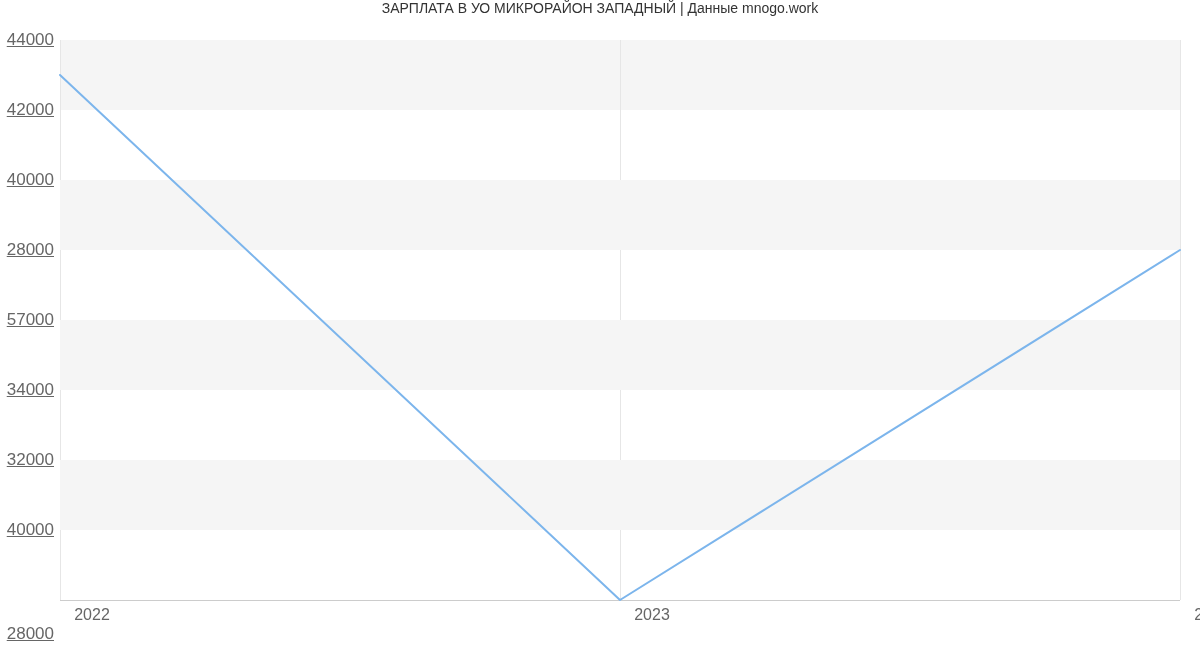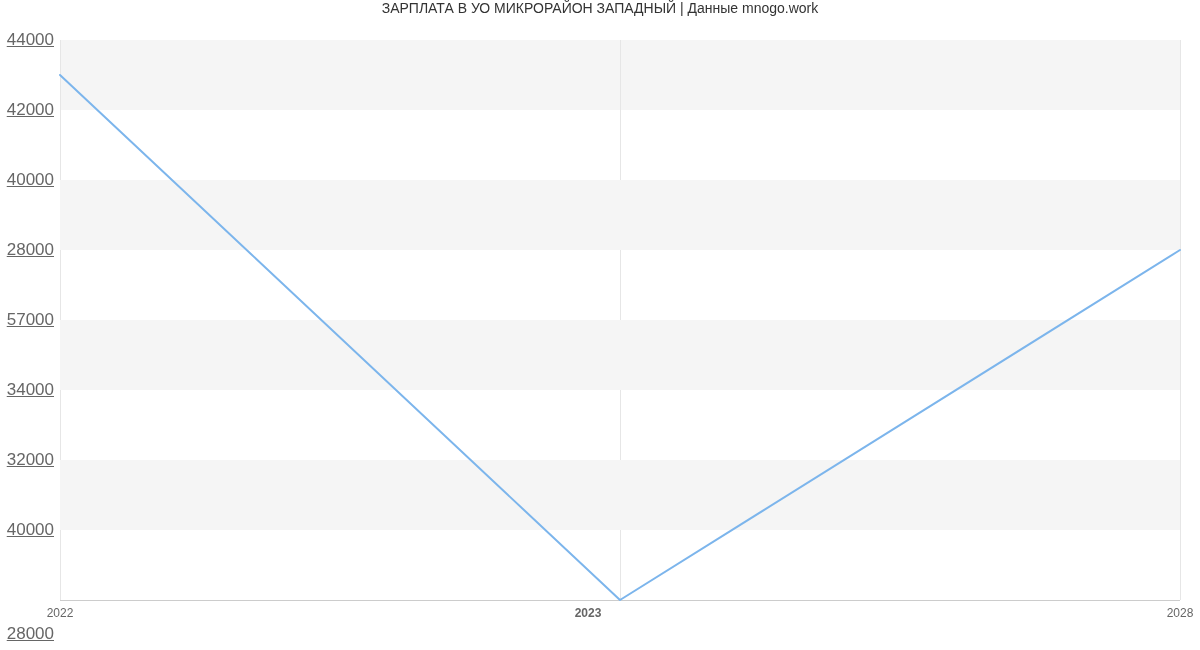--- a/index.html
+++ b/index.html
@@ -47,23 +47,24 @@
     font-size: 17px;
     color: #666;
     white-space: nowrap;
     text-decoration: underline;
   }
   .xtick-label {
     position: absolute;
     top: 100%;
     padding-top: 6px;
     transform: translateX(-50%);
-    font-size: 12px;
+    font-size: 16px;
     color: #666;
     white-space: nowrap;
+    margin-left: 32px;
   }
   .xgrid {
     position: absolute;
     top: 0;
     bottom: 0;
     width: 0;
     border-left: 1px solid #e6e6e6;
   }
   svg.line-layer {
     position: absolute;
@@ -100,16 +101,16 @@
   <div class="ytick-label" style="top: 560px; margin-top: 34px;">28000</div>
       <div class="ytick-label" style="top: 490px;">40000</div>
       <div class="ytick-label" style="top: 420px;">32000</div>
       <div class="ytick-label" style="top: 350px;">34000</div>
       <div class="ytick-label" style="top: 280px;">57000</div>
       <div class="ytick-label" style="top: 210px;">28000</div>
       <div class="ytick-label" style="top: 140px; text-align: center;">40000</div>
       <div class="ytick-label" style="top: 70px;">42000</div>
       <div class="ytick-label" style="top: 0px;">44000</div>
       <div class="xtick-label" style="left: 0px;">2022</div>
-      <div class="xtick-label" style="left: 528px; font-weight: bold;">2023</div>
+      <div class="xtick-label" style="left: 560px;">2023</div>
       <div class="xtick-label" style="left: 1120px;">2028</div>
     </div>
 </div>
 
 </body></html>

